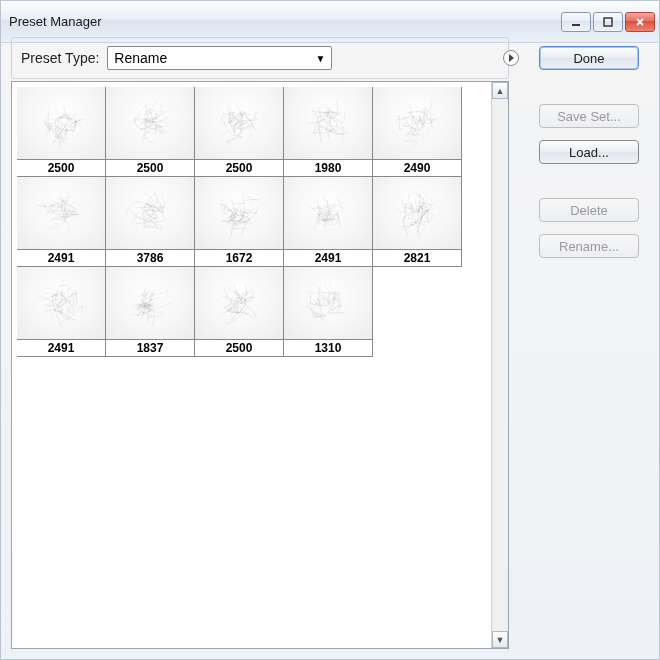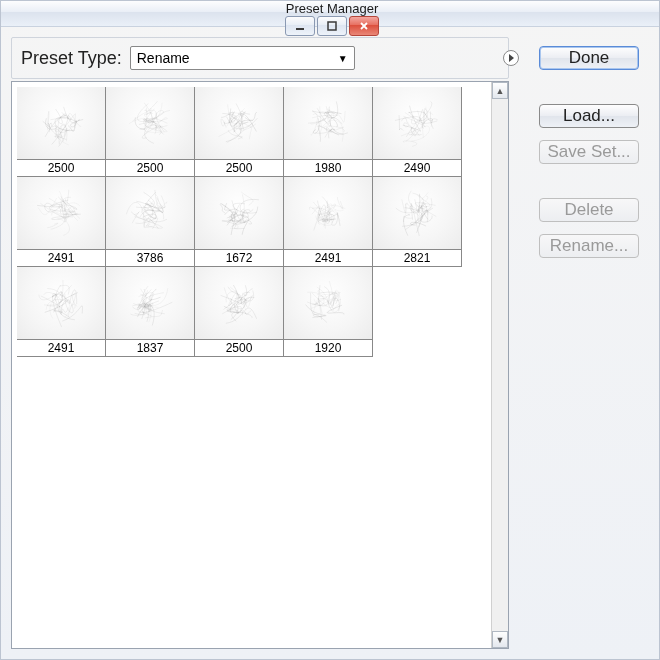--- a/index.html
+++ b/index.html
@@ -1,41 +1,41 @@
 <!DOCTYPE html>
 <html><head>
 <meta charset="utf-8">
 <style>
   * { box-sizing: border-box; margin: 0; padding: 0; font-family: "Segoe UI", Tahoma, sans-serif; }
   body { background: #fff; width: 660px; height: 660px; overflow: hidden; }
   .window { width: 660px; height: 660px; background: linear-gradient(#f5f5f5,#eef1f6); border: 1px solid #bcc4d1; position: relative; }
-  .titlebar { height: 26px; background: linear-gradient(#fdfdfe,#e9eef6 45%,#dce3ee 46%,#eaf0f8); border-bottom: 1px solid #c9d2df; display: flex; align-items: center; padding: 0 4px 0 8px; flex-direction: column; }
+  .titlebar { height: 42px; background: linear-gradient(#fdfdfe,#e9eef6 45%,#dce3ee 46%,#eaf0f8); border-bottom: 1px solid #c9d2df; display: flex; align-items: center; padding: 0 4px 0 8px; }
   .title { font-size: 13px; color: #1a1a1a; flex: 1; }
   .sysbtns { display: flex; gap: 2px; }
   .sysbtn { width: 30px; height: 20px; border: 1px solid #8a99b2; border-radius: 3px; background: linear-gradient(#fcfcfd,#e8eef6 45%,#dde5f1 46%,#eef3fa); cursor: default; display:flex;align-items:center;justify-content:center; }
   .sysbtn.close { background: linear-gradient(#f3a7a0,#e76f60 45%,#dc4f3d 46%,#e98777); border-color:#b5463b; }
   .sysbtn svg { width: 12px; height: 12px; }
   .client { position: absolute; top: 30px; left:0; right:0; bottom:0; }
   .toprow { position: absolute; top: 15px; left: 20px; right: 140px; display:flex; align-items:center; gap:8px; }
-  .lbl { font-size: 18px; color:#222; }
+  .lbl { font-size: 14px; color:#222; }
   .combo { flex: 0 0 225px; height: 24px; border:1px solid #888; background:#fff; border-radius:2px; display:flex; align-items:center; padding:0 6px; font-size:14px; justify-content:space-between; }
   .combo .arrow { font-size: 10px; }
   .flybtn { width:16px;height:16px;border:1px solid #8a8a8a;border-radius:50%;display:flex;align-items:center;justify-content:center;margin-left:auto;background:#fff;}
   .flybtn::after{content:"";border-left:5px solid #444;border-top:4px solid transparent;border-bottom:4px solid transparent;}
   .rightbtns { position:absolute; top:15px; right:20px; width:100px; display:flex; flex-direction:column; gap:12px; }
-  .btn { height:24px; border:1px solid #8a8a8a; border-radius:4px; background:linear-gradient(#fefefe,#eceef3 48%,#e1e5ec 52%,#eef1f6); font-size:17px; color:#222; cursor:default; }
+  .btn { height:24px; border:1px solid #8a8a8a; border-radius:4px; background:linear-gradient(#fefefe,#eceef3 48%,#e1e5ec 52%,#eef1f6); font-size:13px; color:#222; cursor:default; }
   .btn.primary { border:1px solid #5a8bd8; box-shadow:0 0 0 1px #a9c6ee inset; }
   .btn.disabled { color:#9a9a9a; border-color:#bfbfbf; background:linear-gradient(#f7f7f8,#eceef1); }
   .gallery-wrap { position:absolute; top:50px; left:10px; right:150px; bottom:10px; border:1px solid #9aa3b0; background:#fff; }
   .scrollbar { position:absolute; right:0; top:0; bottom:0; width:17px; background:#f0f0f0; border-left:1px solid #d0d0d0; }
   .scroll-arrow { height:17px; border:1px solid #b0b8c2; background:linear-gradient(#fefefe,#e4e8ee); display:flex;align-items:center;justify-content:center; font-size:9px; color:#555;}
   .scroll-arrow.down{position:absolute;bottom:0;left:0;right:0;}
   .gallery { position:absolute; top:5px; left:5px; right:22px; bottom:5px; overflow:hidden; }
   .grid { display:flex; flex-wrap:wrap; }
-  .cell { width:90px; border:1px solid #888; margin:-1px 0 0 -1px; background:#fff; display:flex; flex-direction:column; }
+  .cell { width:90px; border:1px solid #888; margin:-1px 0 0 -1px; background:#fff; display:flex; flex-direction:column;font-weight:bold; }
   .thumb { height:72px; background:radial-gradient(circle at 50% 40%, #fff 0%, #f6f6f6 55%, #ececec 100%); position:relative; overflow:hidden; display:flex;align-items:center;justify-content:center;}
   .thumb svg { width:80%; height:80%; }
   .num { font-size:12px; text-align:center; border-top:1px solid #888; padding:1px 0; background:#fff; }
   
   .topframe { position:absolute; top:6px; left:10px; right:150px; height:42px; border:1px solid #cfd4dc; border-radius:2px; }
 </style>
 </head>
 <body>
 
 <div class="window">
@@ -67,22 +67,22 @@
       <div class="combo">
         <span>Rename</span>
         <span class="arrow">▼</span>
       </div>
       <div class="flybtn"></div>
     </div>
 
     <div class="rightbtns">
       <button class="btn primary">Done</button>
       <div style="height:10px"></div>
+      <button class="btn disabled">Save Set...</button>
       <button class="btn">Load...</button>
-      <button class="btn disabled">Save Set...</button>
       <div style="height:10px"></div>
       <button class="btn disabled">Delete</button>
       <button class="btn disabled">Rename...</button>
     </div>
 
     <div class="gallery-wrap">
       <div class="scrollbar">
         <div class="scroll-arrow">▲</div>
         <div class="scroll-arrow down">▼</div>
       </div>
@@ -485,19 +485,19 @@
                   <path d="M 61.49243303017174 32.736276225943335 C 50.6190414951989 72.85493827160494, 63.370156035665296 28.383230452674894, 62.88362188288659 34.34719488296025" stroke="rgba(60,60,60,0.16175475823045268)" stroke-width="0.7588683127572016" fill="none"></path>
                   <path d="M 74.60865845689577 63.26387055346049 C 78.22235082304526 54.32355967078189, 16.29239540466392 71.0246913580247, 71.74173272230699 48.643072445731725" stroke="rgba(60,60,60,0.1686113254458162)" stroke-width="1.034048353909465" fill="none"></path>
                   <path d="M 63.24171128542281 26.986410521873285 C 21.926483196159122 47.58230452674897, 15.809284979423872 59.53034979423869, 50.846761647707005 34.090817232515704" stroke="rgba(60,60,60,0.1278855881344307)" stroke-width="0.5530555555555555" fill="none"></path>
                   <path d="M 36.891994507588585 24.096795497150914 C 18.274648491083678 34.11265432098766, 84.38996056241427 24.270576131687243, 57.222470157575835 31.783014921482366" stroke="rgba(60,60,60,0.1352565586419753)" stroke-width="0.6418158436213992" fill="none"></path>
                   <path d="M 34.99989702938161 35.044318054693534 C 22.328575102880656 73.17386831275721, 24.13318758573388 60.06018518518519, 29.36082914659675 60.02217329340953" stroke="rgba(60,60,60,0.1345513974622771)" stroke-width="0.5373662551440329" fill="none"></path>
                   <path d="M 21.945148168514542 54.0079276284345 C 79.89073216735254 35.13631687242798, 62.322916666666664 19.491769547325102, 32.08535360195333 32.66015826161981" stroke="rgba(60,60,60,0.14552319101508915)" stroke-width="0.5211882716049383" fill="none"></path>
                   <path d="M 44.36134833965452 35.486742628102185 C 16.39321844993141 34.81481481481482, 73.65050582990398 26.269032921810698, 57.638184299787945 37.027360479921754" stroke="rgba(60,60,60,0.12496206275720165)" stroke-width="0.6525411522633745" fill="none"></path>
                   <path d="M 64.60356379987117 25.781375917757856 C 82.45331790123457 64.8019547325103, 39.10360939643347 68.54012345679013, 67.14801225548065 46.60660393037046" stroke="rgba(60,60,60,0.16113961762688614)" stroke-width="0.5017952674897119" fill="none"></path>
                 </svg>
               </div>
-              <div class="num">1920</div>
+              <div class="num">1310</div>
             </div>
           </div>
       </div>
     </div>
   </div>
 </div>
 
 </body></html>

